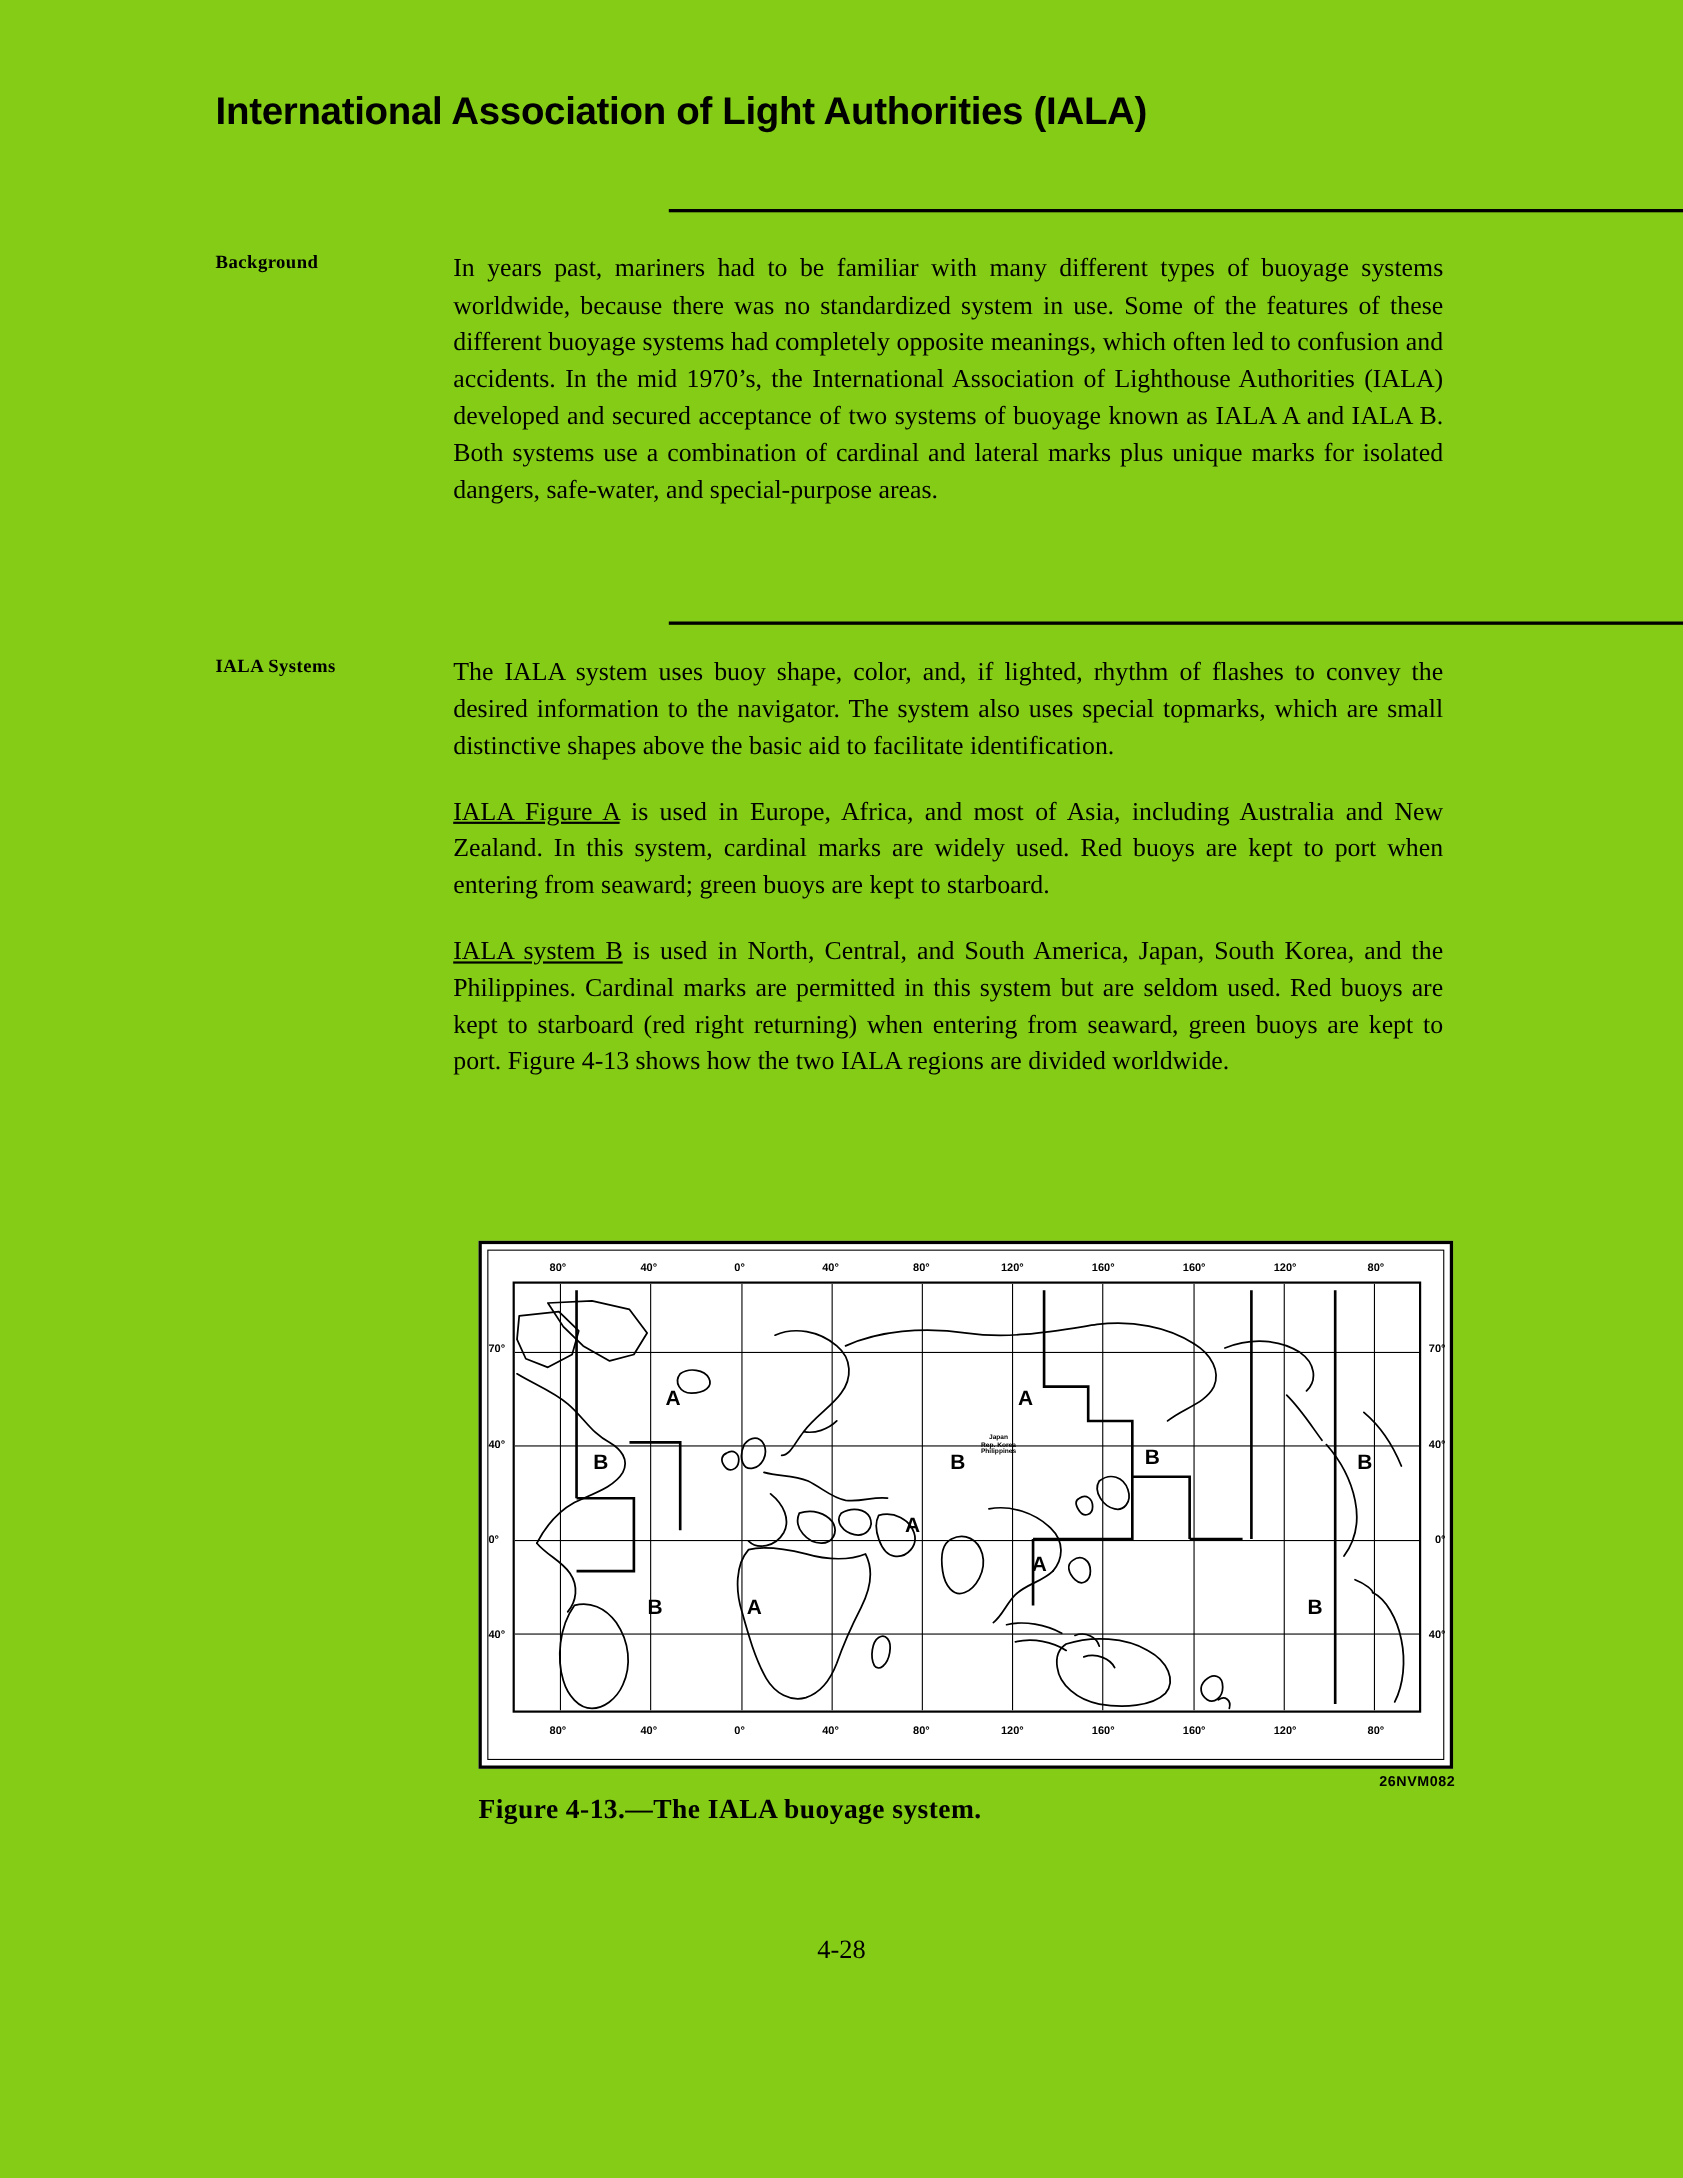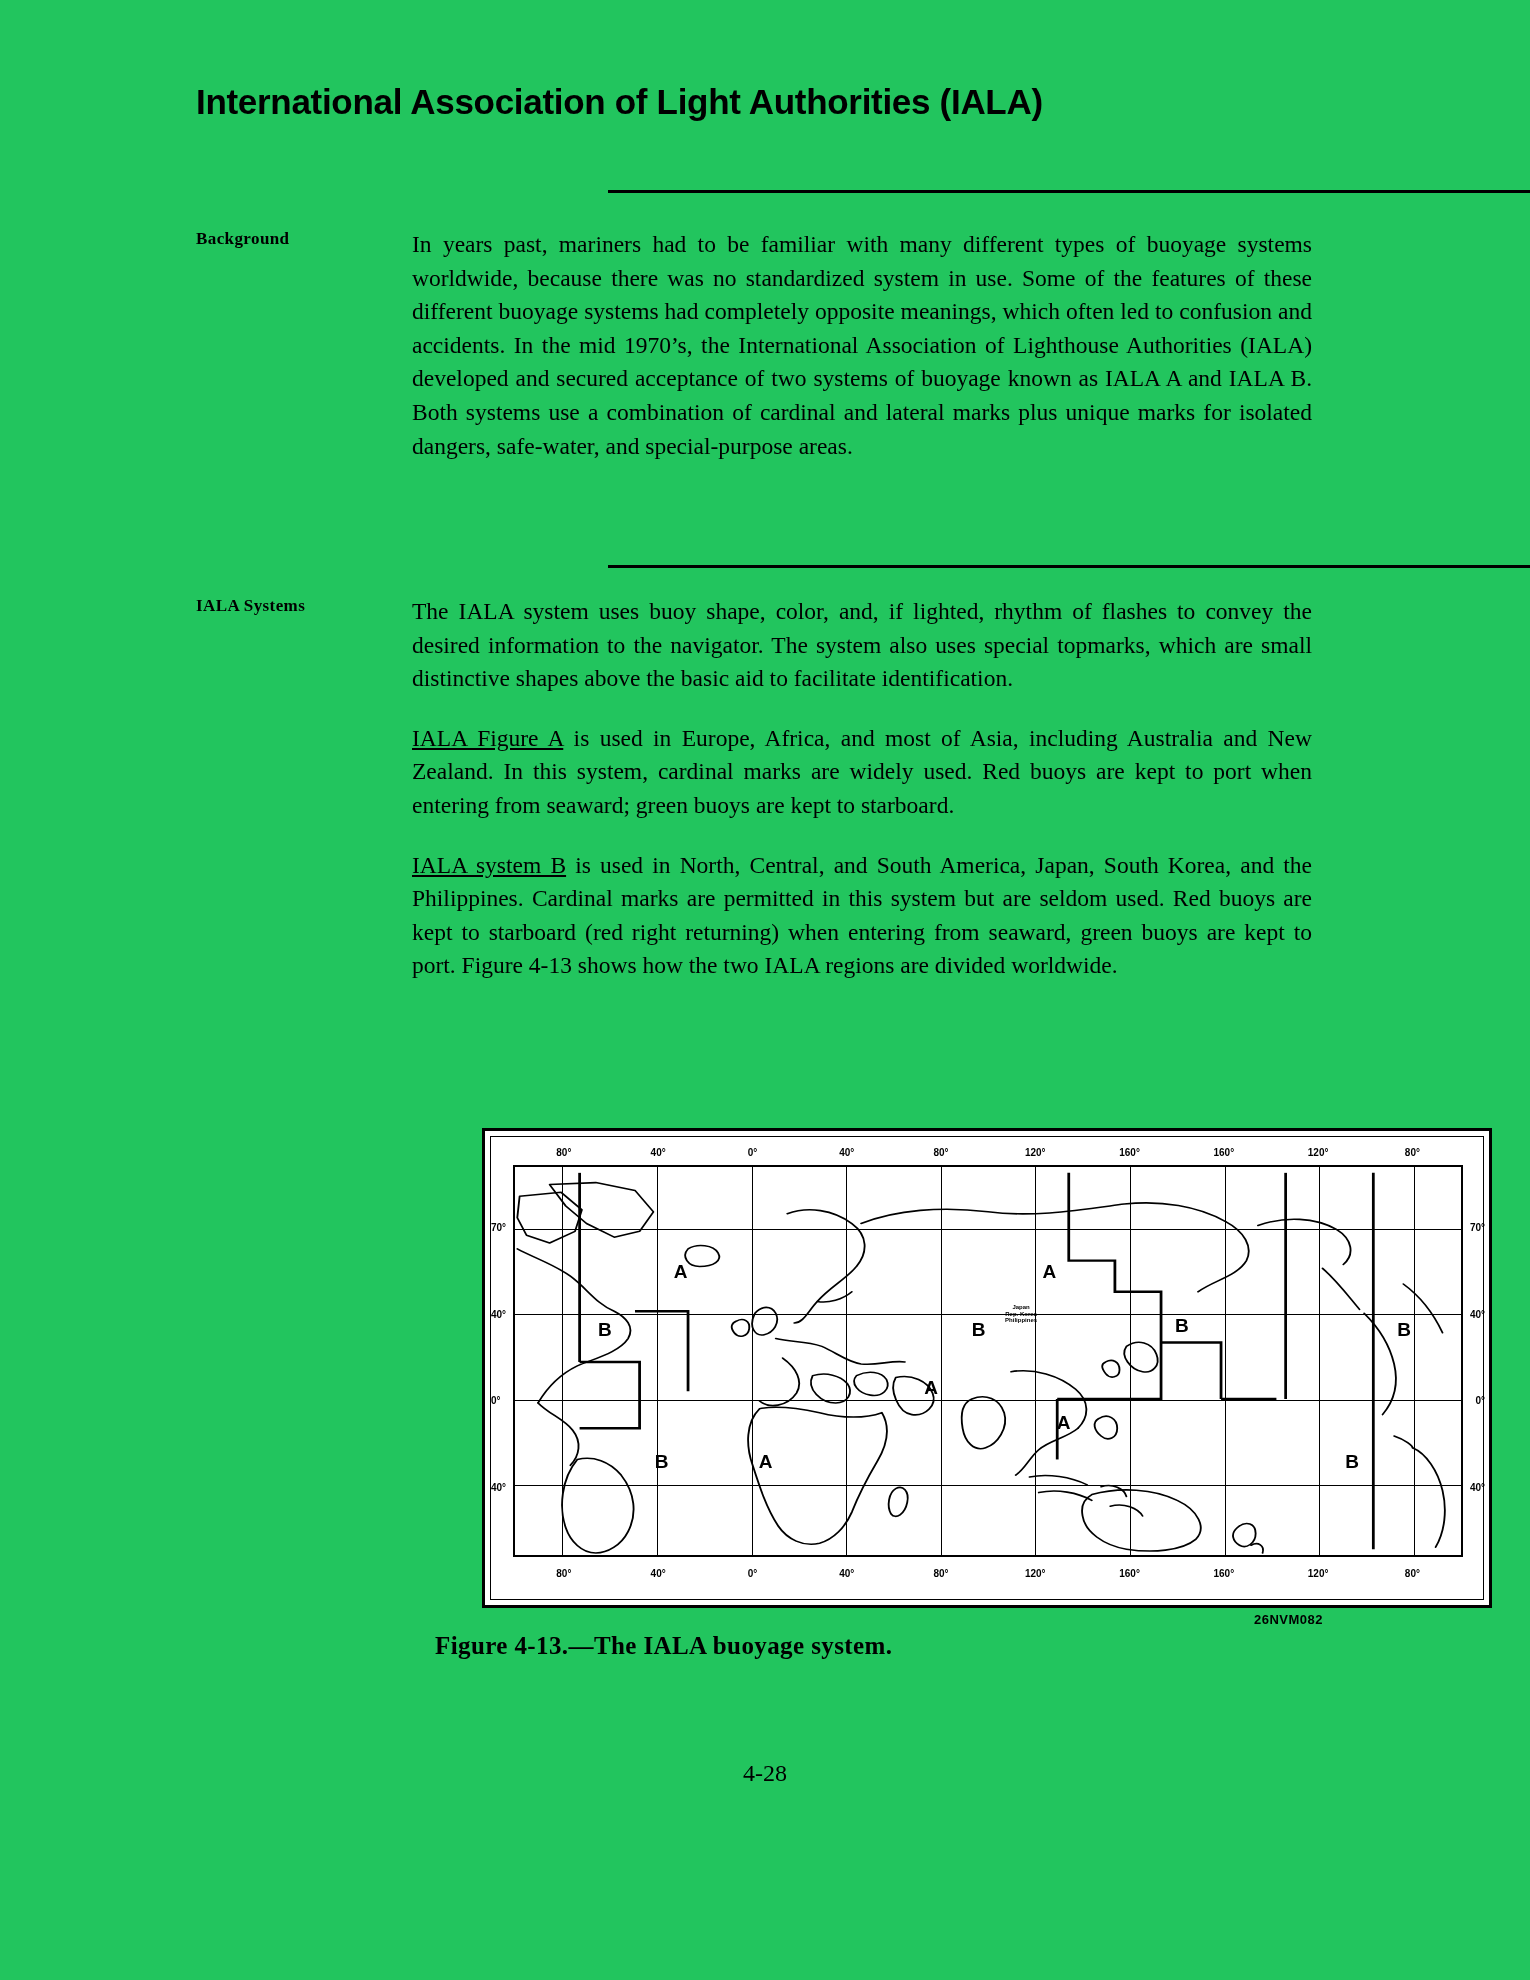--- a/index.html
+++ b/index.html
@@ -13,21 +13,21 @@
     position: relative;
     font-family: "Liberation Serif", "DejaVu Serif", serif;
     color: #000000;
     overflow: hidden;
   }
 
   
   .page {
     position: absolute;
     inset: 0;
-    background: #22c55e;
+    background: #84cc16;
   }
 
   
   .doc-title {
     position: absolute;
     left: 196px;
     top: 82px;
     font-family: "Liberation Sans", "DejaVu Sans", sans-serif;
     font-weight: bold;
     font-size: 35px;
@@ -77,26 +77,25 @@
 
   
   .figure-wrap {
     position: absolute;
     left: 435px;
     top: 1128px;
     width: 890px;
   }
   .map-frame {
     position: relative;
-    width: 1010px;
+    width: 886px;
     height: 480px;
     border: 3px solid #000;
     background: #fff;
     box-sizing: border-box;
-    margin-left: 47px;
   }
   .map-frame-inner {
     position: absolute;
     left: 5px; top: 5px; right: 5px; bottom: 5px;
     border: 1px solid #000;
   }
   .map-plot {
     position: absolute;
     left: 28px;
     top: 34px;

